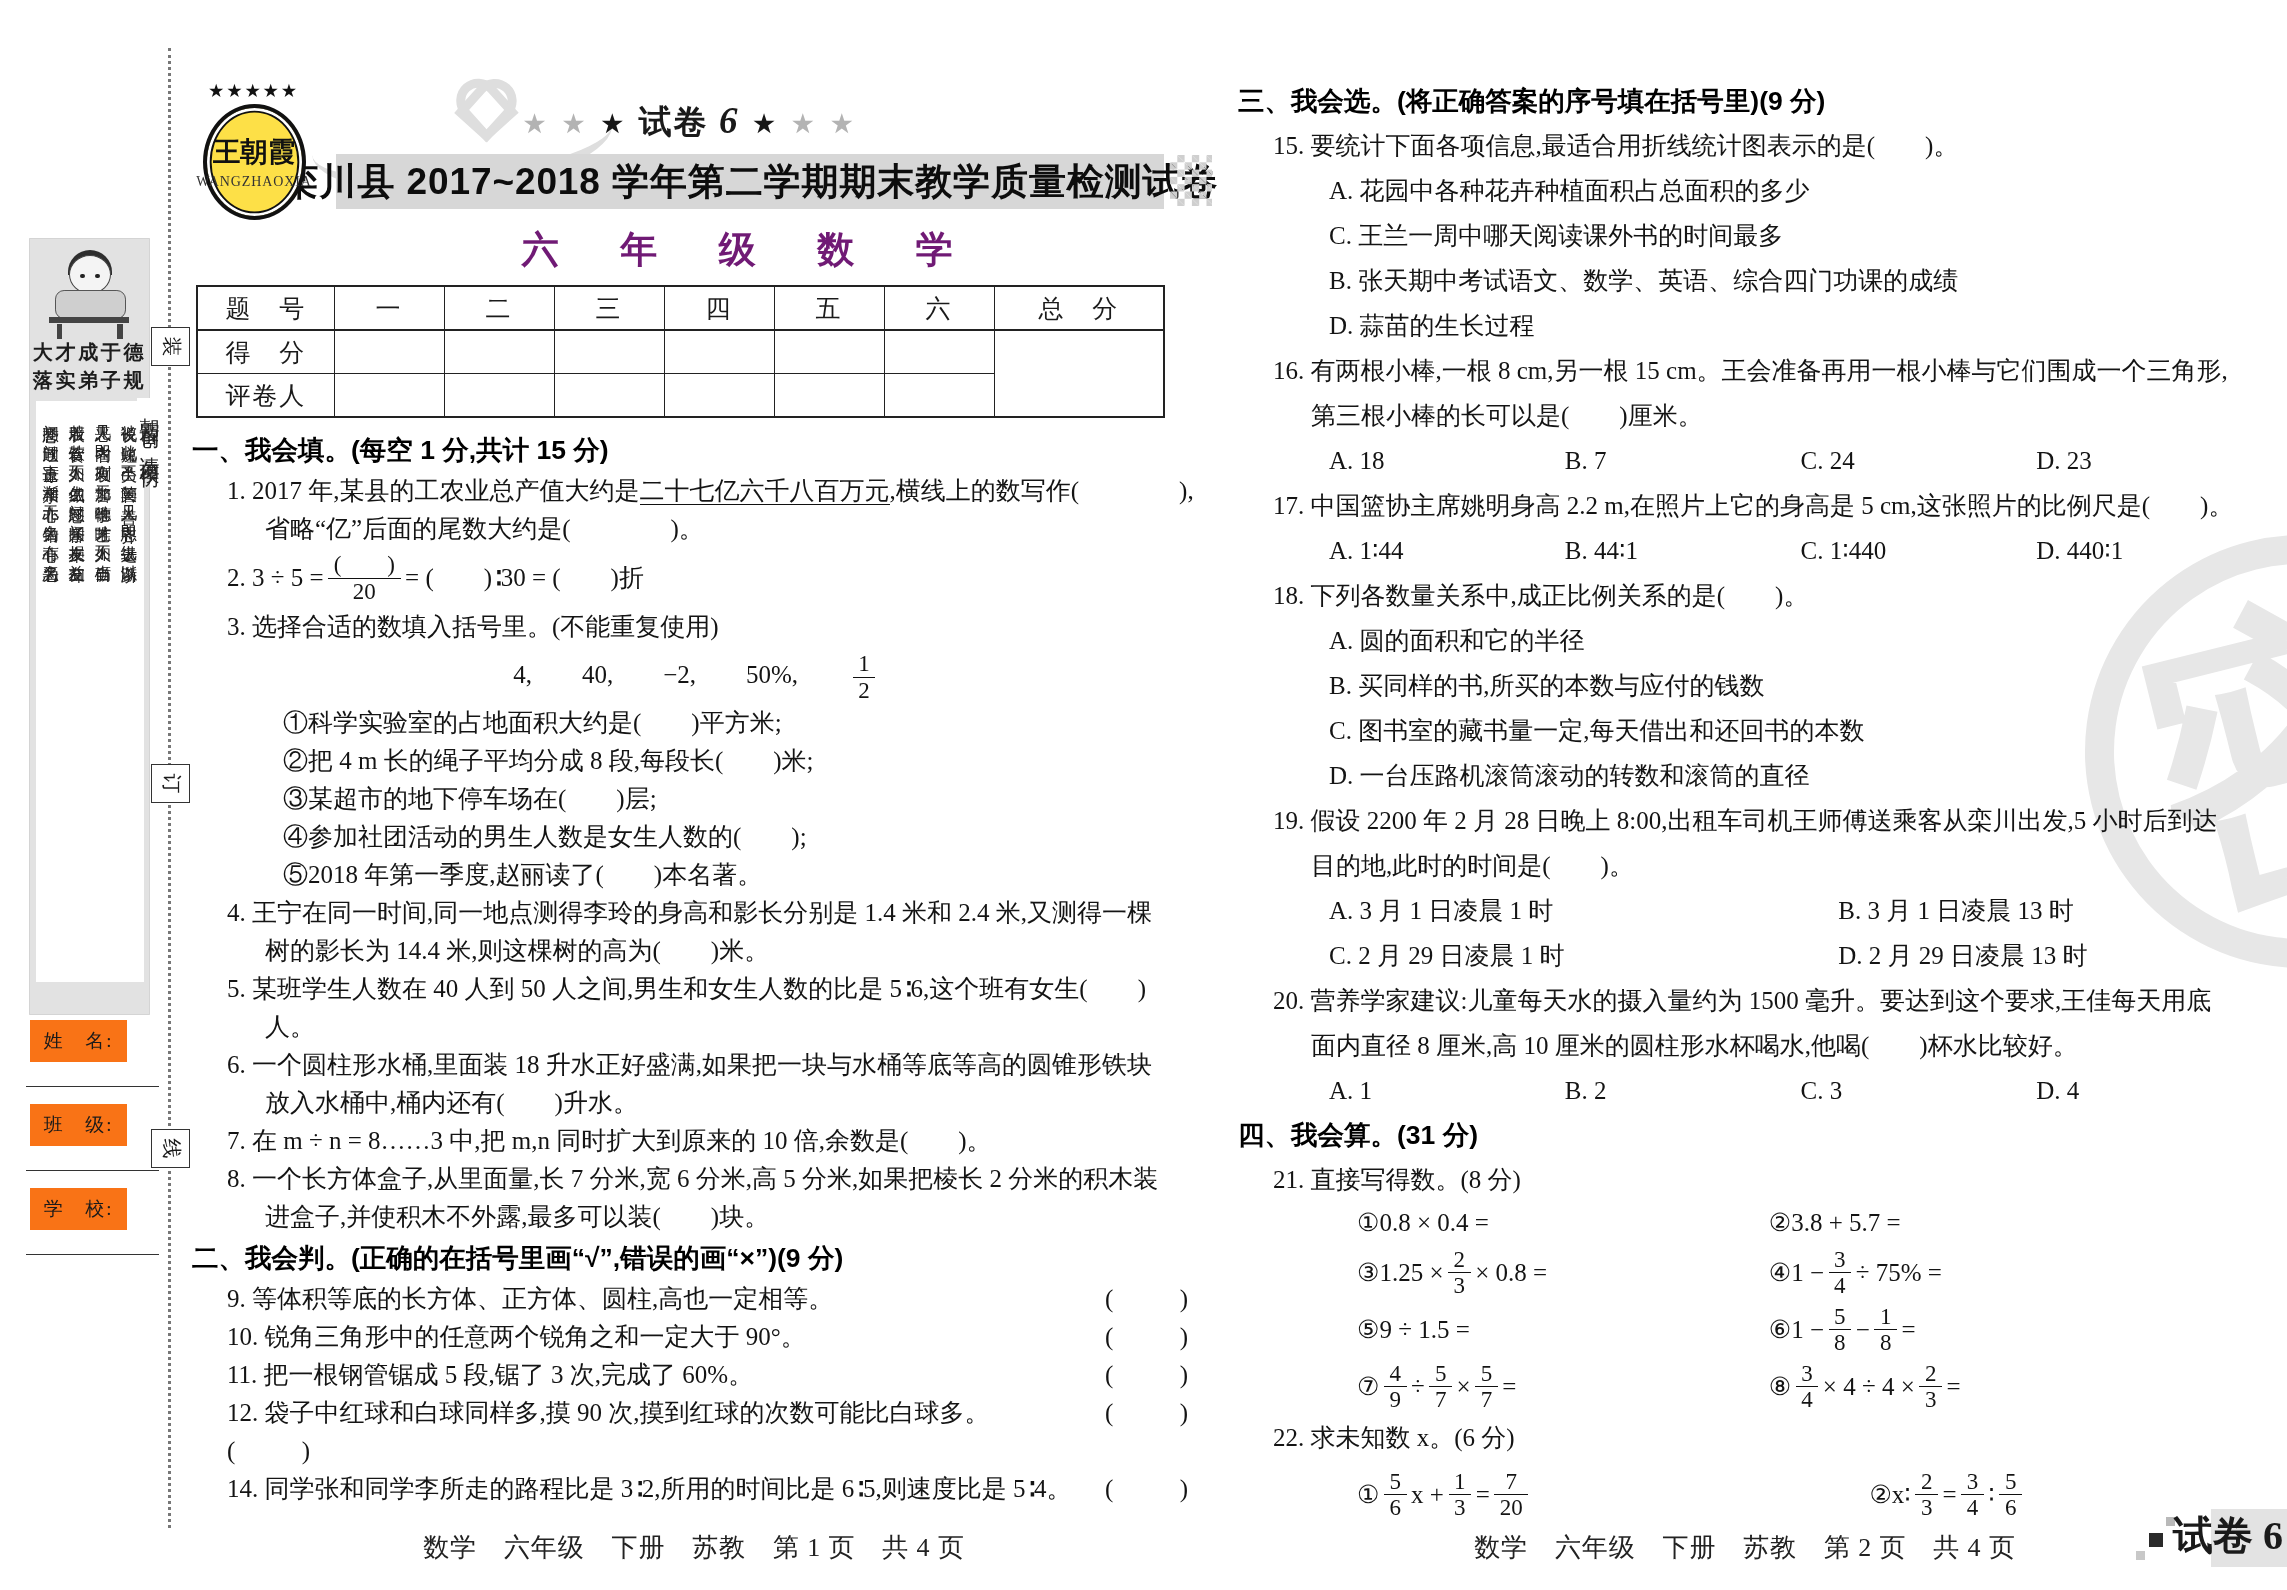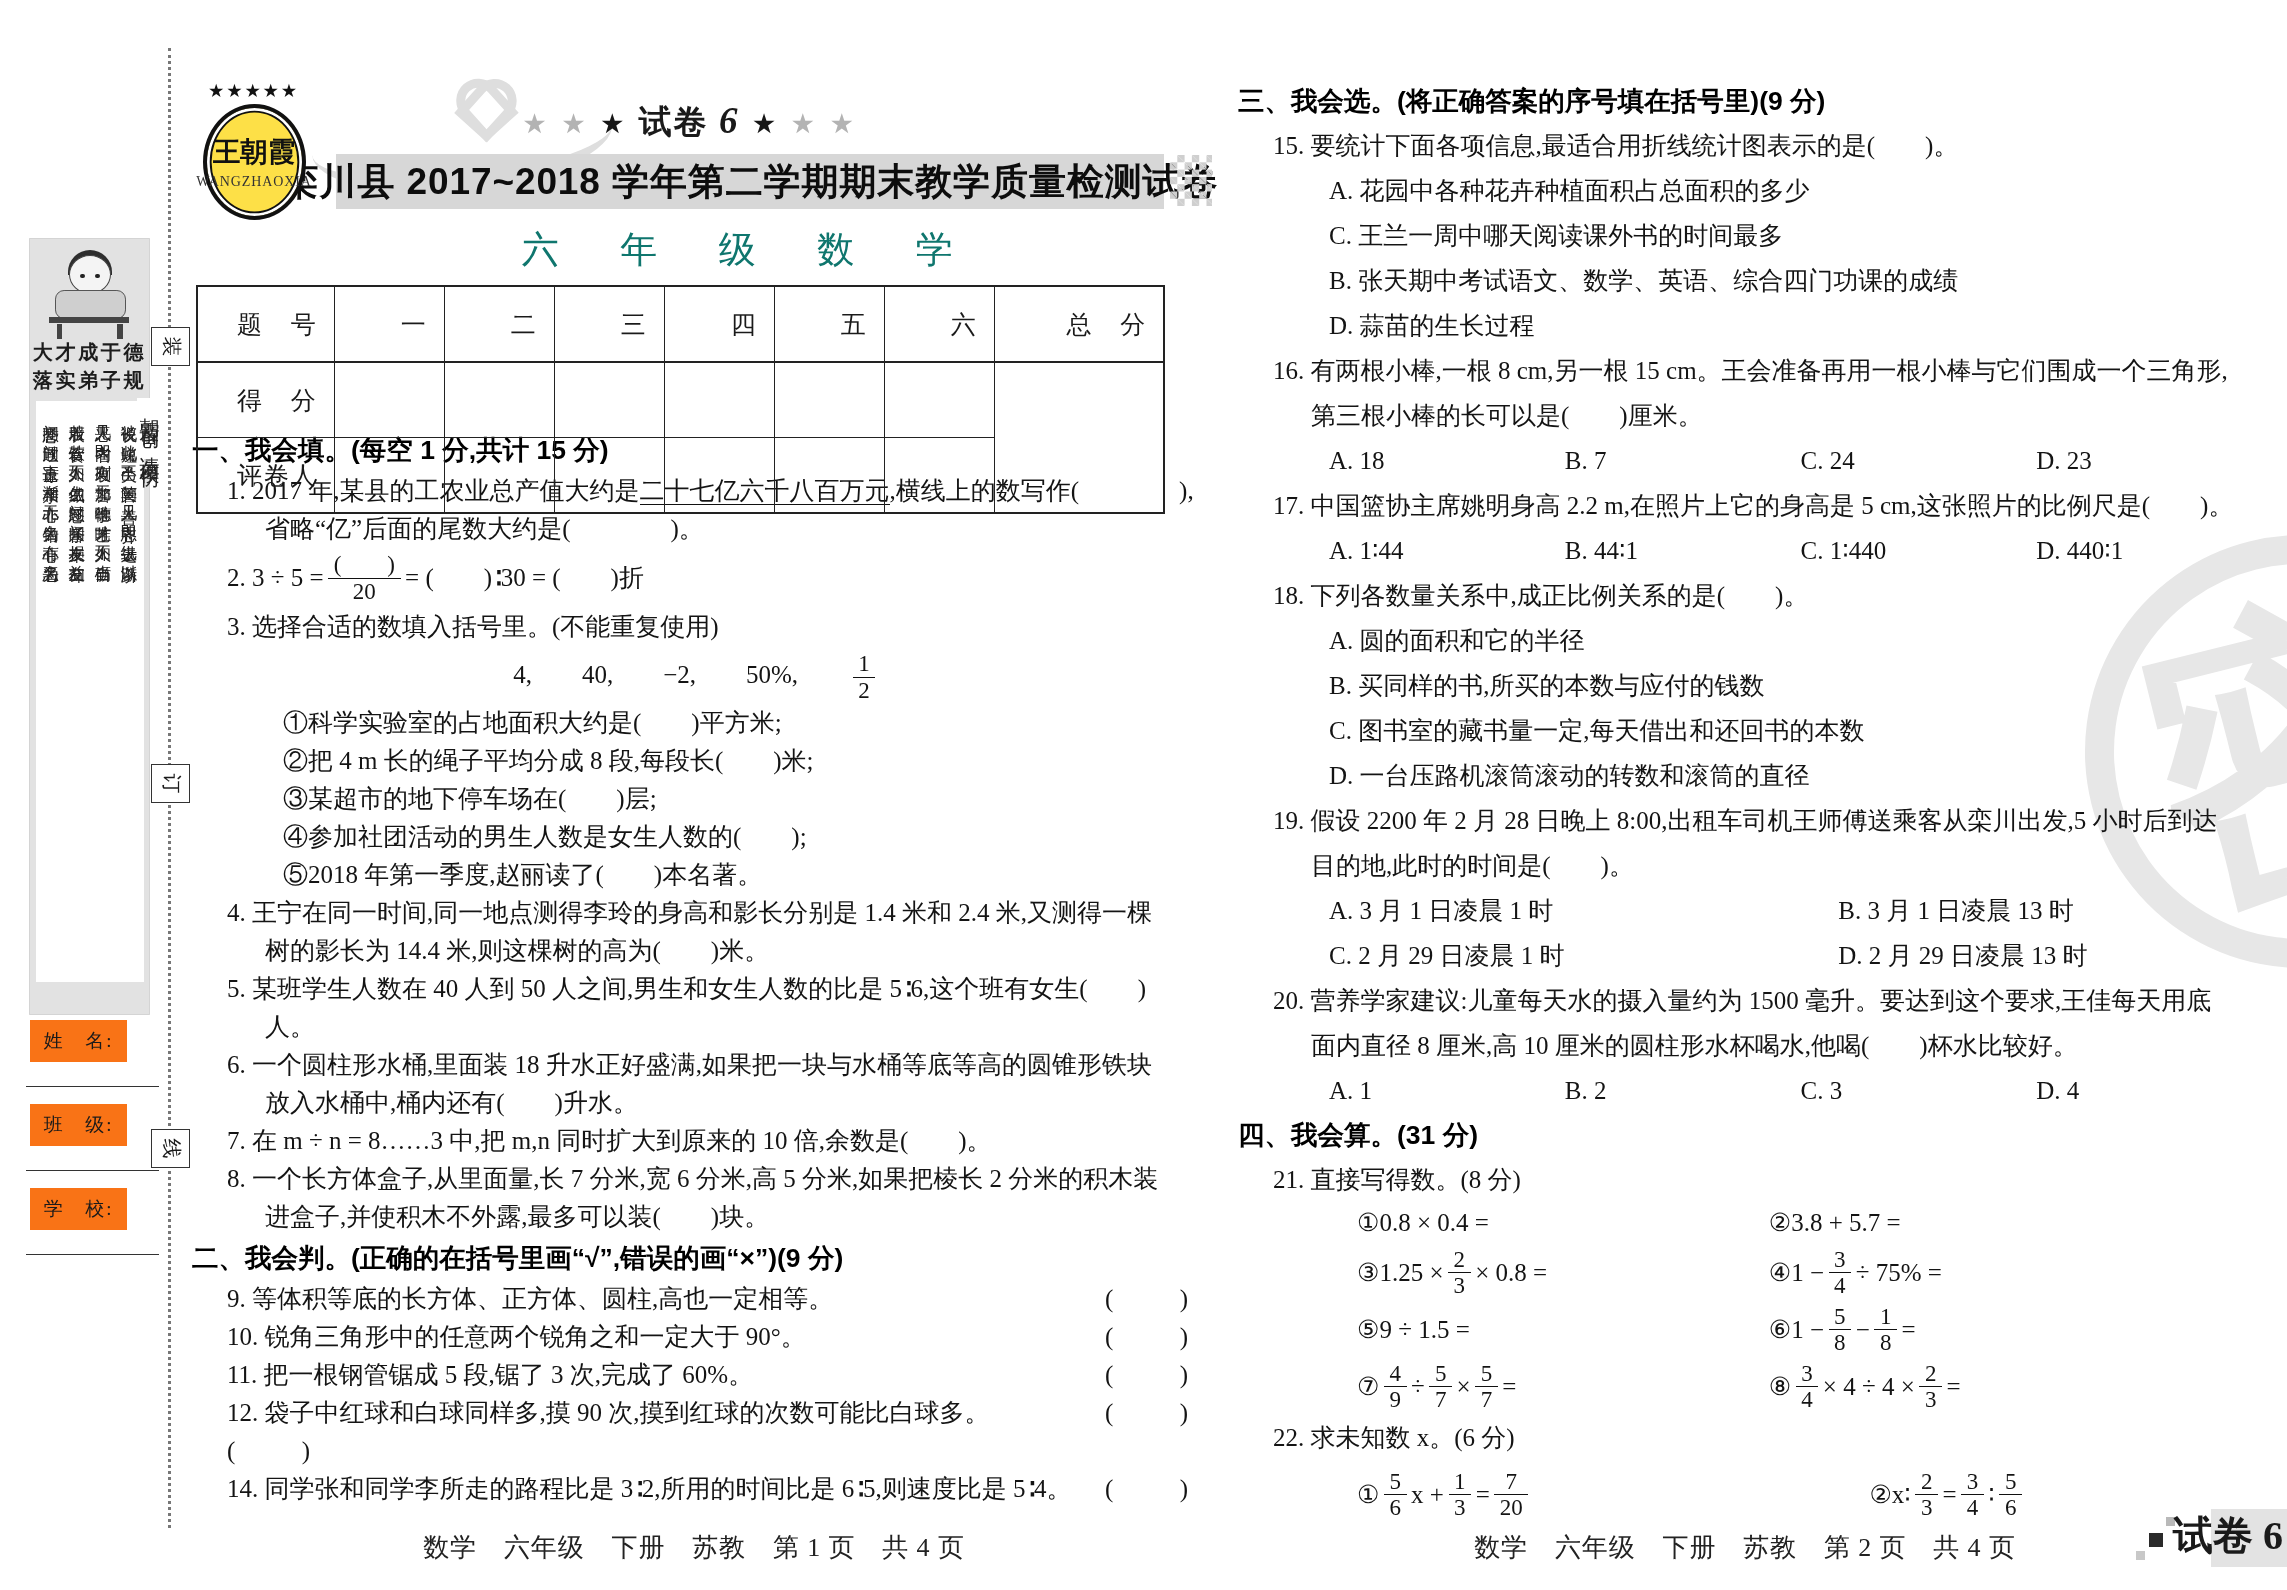--- a/index.html
+++ b/index.html
@@ -66,27 +66,27 @@
   .hdr-band{position:absolute; left:336px; top:154px; width:828px; height:55px; background:#d7d7d7;
     display:flex; align-items:center; justify-content:center; z-index:1;}
   .hdr-band .t{font-family:"Liberation Sans","DejaVu Sans",sans-serif; font-weight:700;
     font-size:37px; letter-spacing:0.9px; color:#0d0d0d; white-space:nowrap;}
   .checker{position:absolute; left:1170px; top:155px; width:42px; height:51px; z-index:1;
     background-image:
       linear-gradient(45deg,#cfcfcf 25%,transparent 25%,transparent 75%,#cfcfcf 75%),
       linear-gradient(45deg,#cfcfcf 25%,transparent 25%,transparent 75%,#cfcfcf 75%);
     background-size:14.6px 14.6px; background-position:0 0,7.3px 7.3px;}
   .hdr-sub{position:absolute; left:336px; top:225px; width:828px; text-align:center;
-    font-family:"Liberation Sans","DejaVu Sans",sans-serif; font-weight:400;
-    font-size:37px; letter-spacing:25.6px; color:#0f766e; z-index:1;}
+    font-family:"Liberation Sans","DejaVu Sans",sans-serif; font-weight:700;
+    font-size:37px; letter-spacing:25.6px; color:#701a75; z-index:1;}
   
   .score-table{position:absolute; left:196px; top:285px; border-collapse:collapse;
     table-layout:fixed; width:965px; z-index:1;}
-  .score-table td{border:1.8px solid #222; height:42px; text-align:right;
-    font-size:25px; letter-spacing:1.8px; padding:16px;}
+  .score-table td{border:1.8px solid #222; height:42px; text-align:center;
+    font-size:25px; letter-spacing:1.8px; padding:0;}
   .score-table tr:first-child td{border-bottom:2.7px solid #222;}
   .score-table{border:2.7px solid #222;}
   
   .col{position:absolute; font-size:25px; color:#141414;}
   .col-left{left:192px; top:428px; width:1009px;}
   .col-right{left:1238px; top:79px; width:1034px;}
   .lc .line{line-height:38px;}
   .rc .line{line-height:45px;}
   .sec-title{font-family:"Liberation Sans","DejaVu Sans",sans-serif; font-weight:700;
     font-size:26.5px; line-height:44px; color:#000;}

